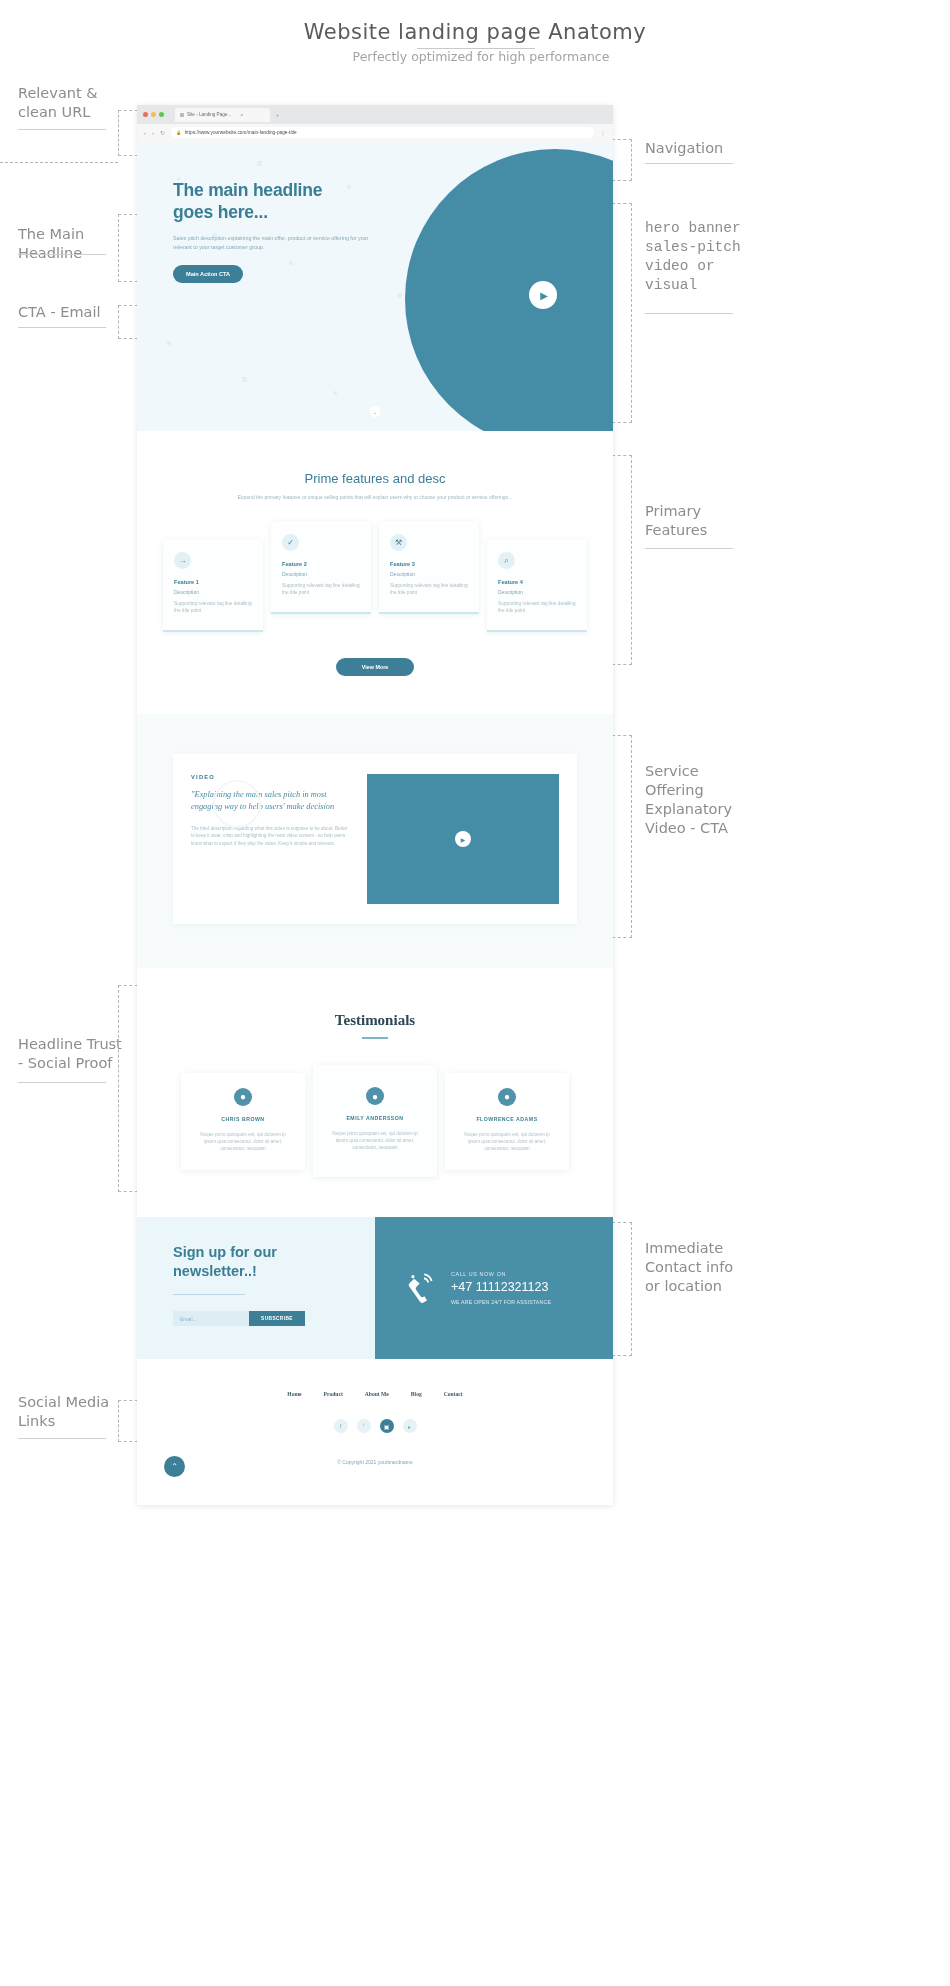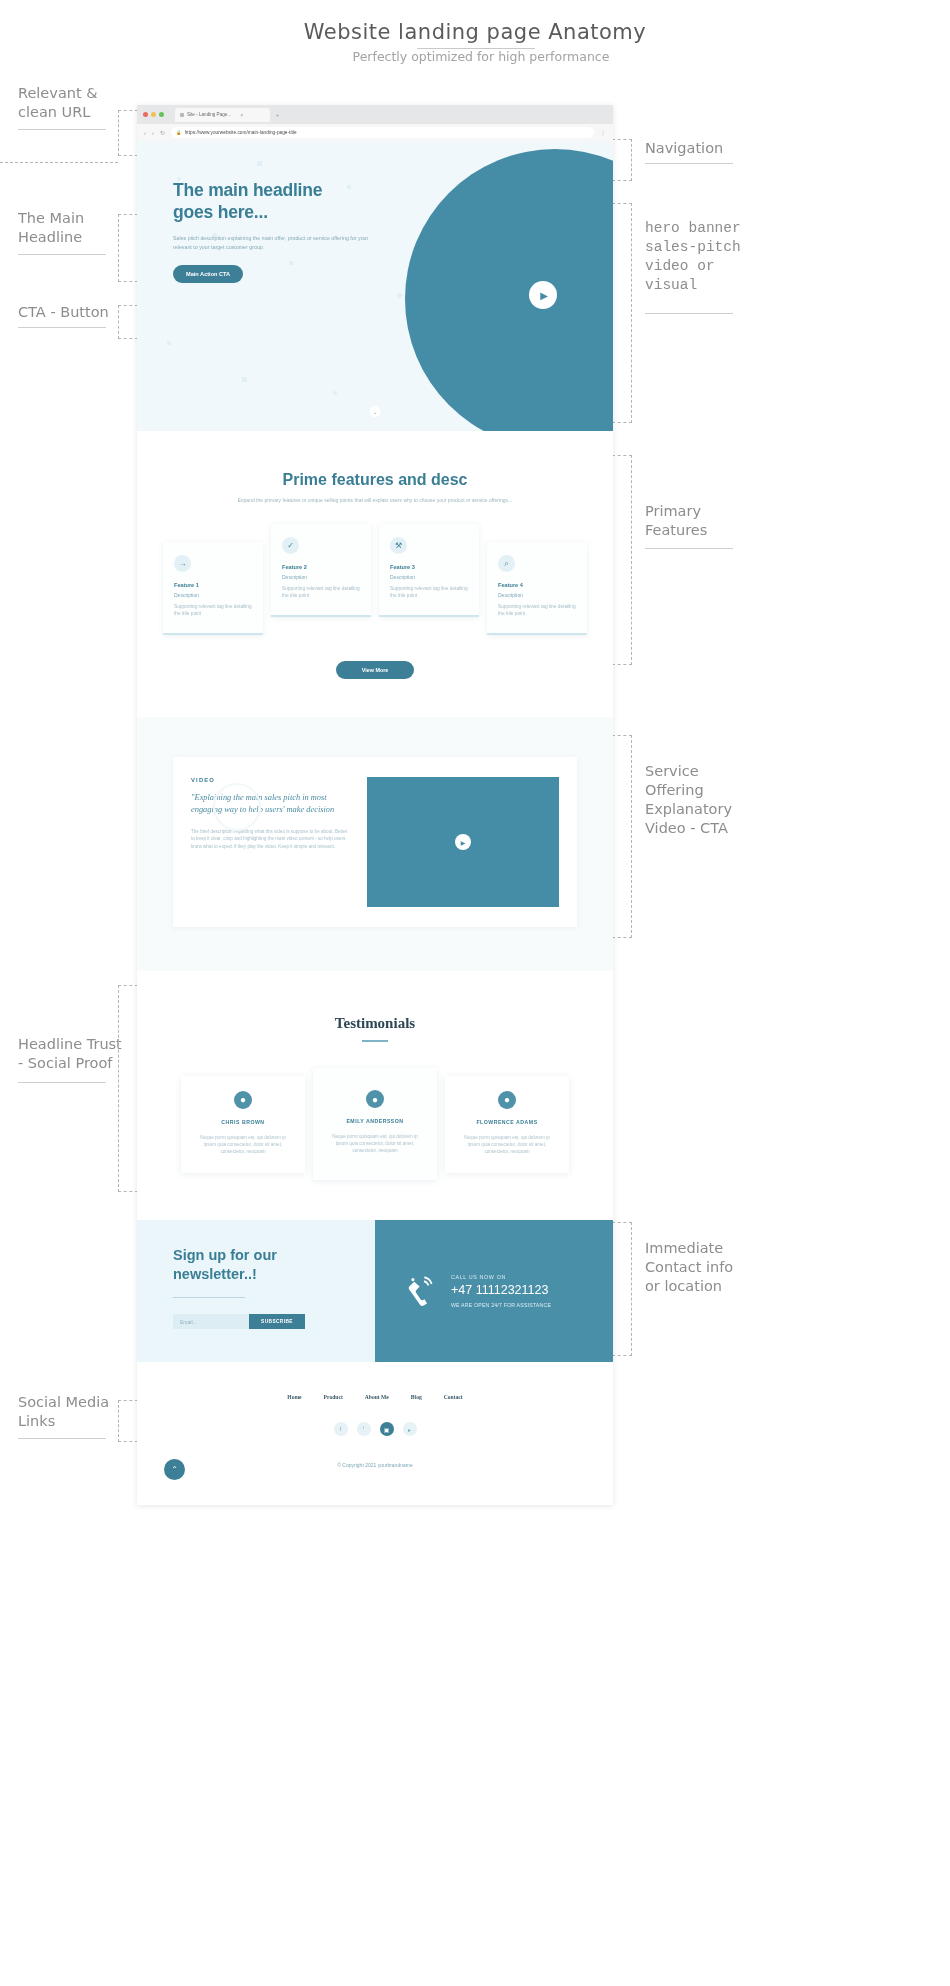--- a/index.html
+++ b/index.html
@@ -90,21 +90,21 @@
   }
   #hero-scroll {
     position: absolute; left: 50%; bottom: 14px; transform: translateX(-50%);
     width: 11px; height: 11px; border-radius: 50%; background: #fff;
     display: flex; align-items: center; justify-content: center; font-size: 5px; color: #5e9fb5;
   }
   .speck { position: absolute; background: #e1f0f6; }
 
   
   #features { background: #ffffff; padding: 40px 0 38px; text-align: center; }
-  #feat-title { font-size: 16px; font-weight: bold; color: #3a7e95; }
+  #feat-title { font-size: 13px; font-weight: normal; color: #3a7e95; }
   #feat-sub { margin: 7px auto 0; width: 300px; font-size: 5px; line-height: 8px; color: #9cb7c1; }
   #feat-cards { margin-top: 20px; display: flex; gap: 8px; justify-content: center; align-items: flex-end; }
   .fcard {
     width: 100px; background: #fdfefe; box-shadow: 0 1px 5px rgba(60,110,130,.10);
     border-bottom: 2px solid #cfe6ef; padding: 13px 11px 16px; text-align: left;
   }
   .fcard.lifted { margin-bottom: 18px; }
   .ficon {
     width: 17px; height: 17px; border-radius: 50%; background: #e3f1f7;
     display: flex; align-items: center; justify-content: center;
@@ -207,26 +207,26 @@
 <div id="page-title">Website landing page Anatomy</div>
 <div id="page-title-rule"></div>
 <div id="page-subtitle">Perfectly optimized for high performance</div>
 
 <div class="anno" style="left:18px; top:84px; width:100px; white-space:pre-line;">Relevant &amp;
 clean URL</div>
 <div class="anno-rule" style="left:18px; top:129px; width:88px;"></div>
 <div class="bracket left" style="left:118px; top:110px; width:20px; height:46px;"></div>
 <div class="leader" style="left:0px; top:162px; width:118px;"></div>
 
-<div class="anno" style="left:18px; top:209px; width:110px; white-space:pre-line;">The Main
+<div class="anno" style="left:18px; top:225px; width:110px; white-space:pre-line;">The Main
 Headline</div>
 <div class="anno-rule" style="left:18px; top:254px; width:88px;"></div>
 <div class="bracket left" style="left:118px; top:214px; width:20px; height:68px;"></div>
 
-<div class="anno" style="left:18px; top:303px; width:120px;">CTA - Button</div>
+<div class="anno" style="left:18px; top:303px; width:120px;">CTA - Email</div>
 <div class="anno-rule" style="left:18px; top:327px; width:88px;"></div>
 <div class="bracket left" style="left:118px; top:305px; width:20px; height:34px;"></div>
 
 <div class="anno" style="left:18px; top:1035px; width:120px; white-space:pre-line;">Headline Trust
 - Social Proof</div>
 <div class="anno-rule" style="left:18px; top:1082px; width:88px;"></div>
 <div class="bracket left" style="left:118px; top:985px; width:20px; height:207px;"></div>
 
 <div class="anno" style="left:18px; top:1393px; width:120px; white-space:pre-line;">Social Media
 Links</div>

